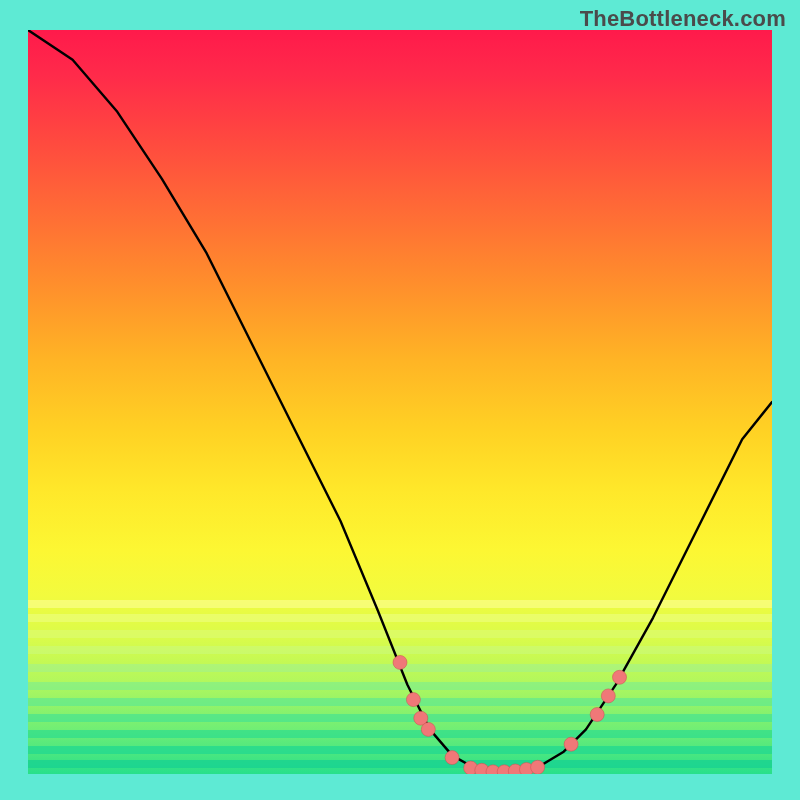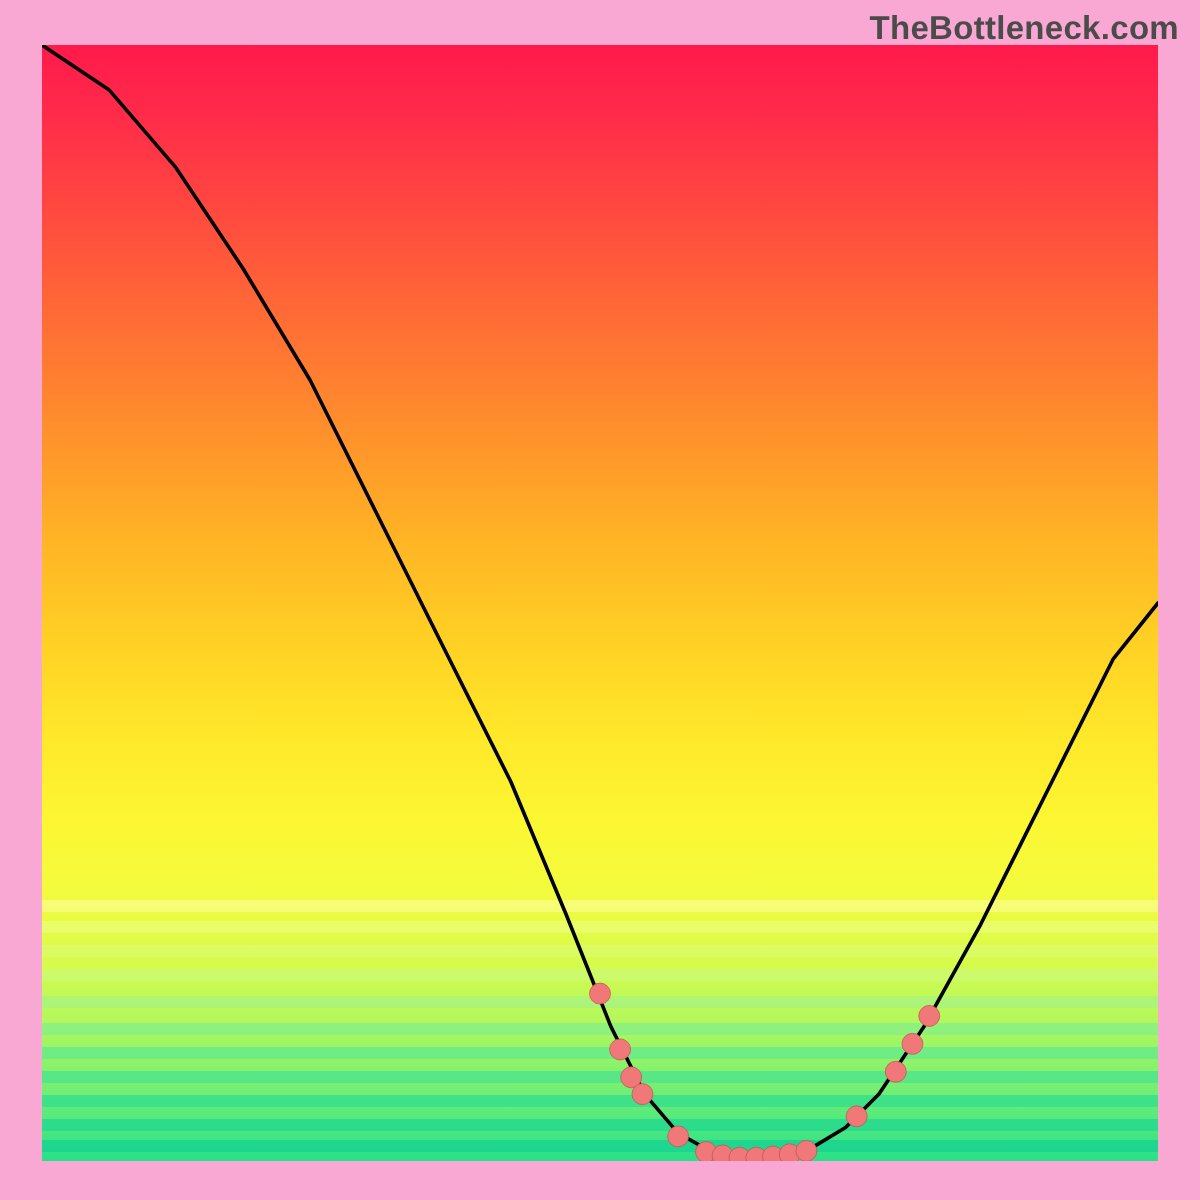--- a/index.html
+++ b/index.html
@@ -1,20 +1,20 @@
 <!DOCTYPE html>
 <html><head>
 <meta charset="utf-8">
 <style>
   * { margin: 0; padding: 0; box-sizing: border-box; }
   html, body { width: 800px; height: 800px; overflow: hidden; background: #000; }
   .frame {
     width: 800px;
     height: 800px;
-    background: #f9a8d4;
+    background: #5eead4;
     position: relative;
   }
   .watermark {
     position: absolute;
     top: 6px;
     right: 14px;
     font-family: Arial, Helvetica, sans-serif;
     font-size: 22px;
     font-weight: bold;
     color: #4b4b4b;

